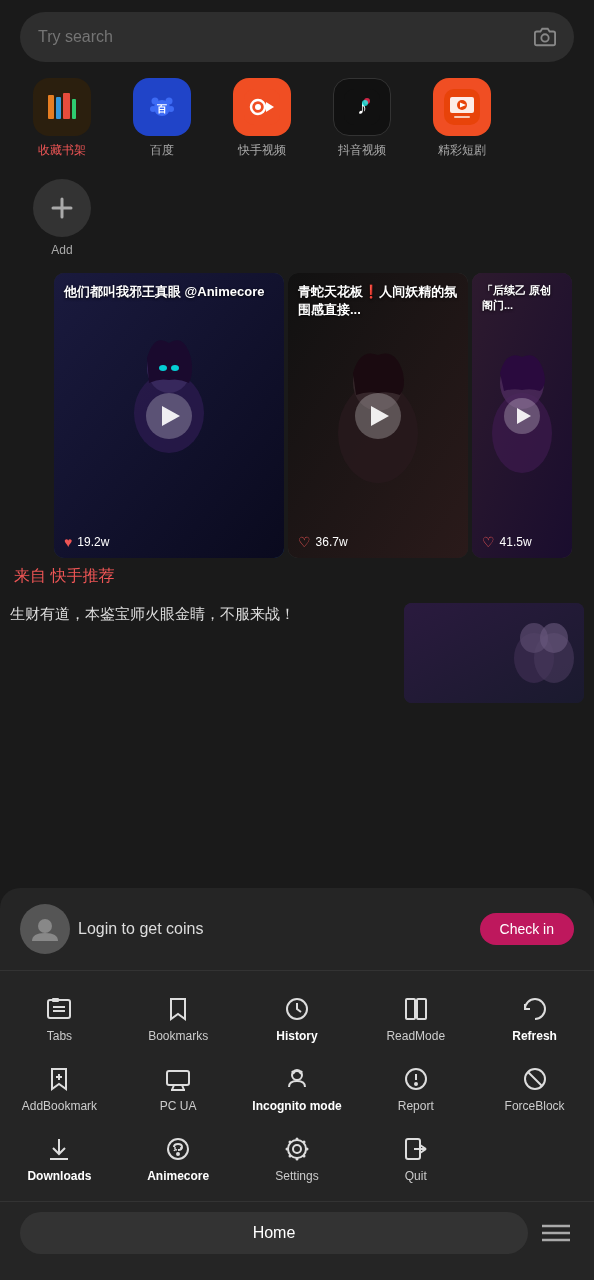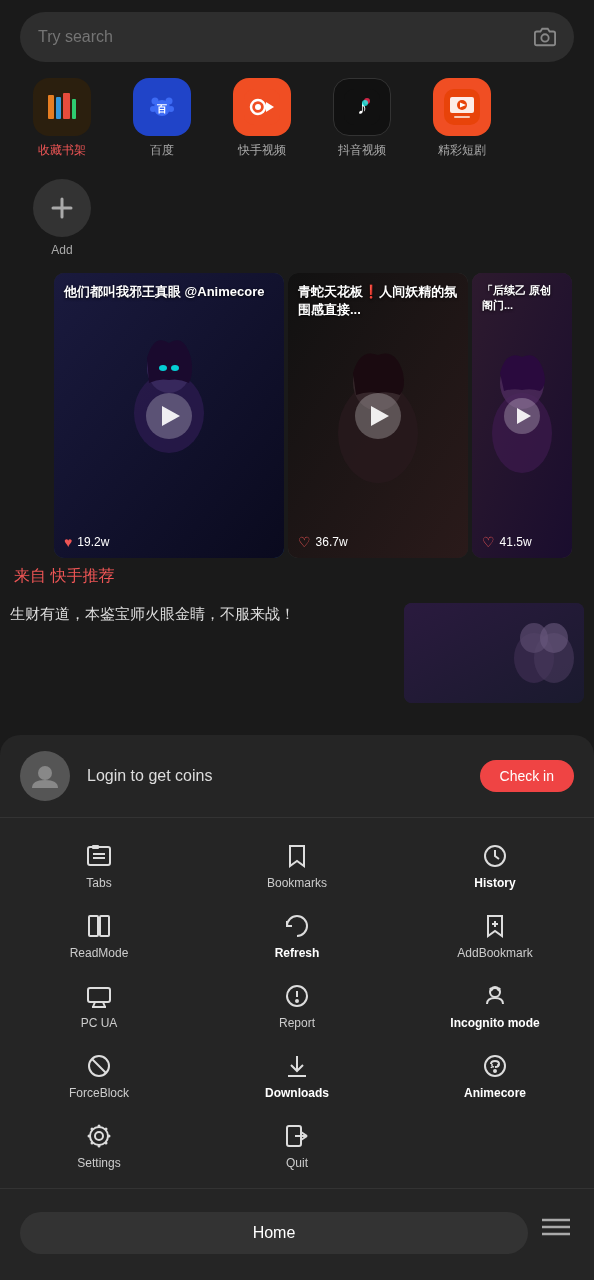--- a/index.html
+++ b/index.html
@@ -202,52 +202,52 @@
       background: #252525;
       border-radius: 20px 20px 0 0;
       padding-bottom: 10px;
     }
 
     
     .login-row {
       display: flex;
       align-items: center;
       padding: 16px 20px;
-      gap: 17px;
+      gap: 8px;
       border-bottom: 1px solid #333;
     }
     .avatar-circle {
       width: 50px;
       height: 50px;
       border-radius: 50%;
       background: #555;
       display: flex;
       align-items: center;
       justify-content: center;
       flex-shrink: 0;
     }
     .login-text {
       flex: 1;
       font-size: 16px;
       color: #ddd;
     }
     .checkin-btn {
-      background: #ef4444;
+      background: #be185d;
       color: #fff;
       border: none;
       border-radius: 20px;
       padding: 8px 20px;
       font-size: 14px;
       cursor: pointer;
     }
 
     
     .menu-grid {
       display: grid;
-      grid-template-columns: repeat(3, 1fr);
+      grid-template-columns: repeat(5, 1fr);
       padding: 10px 0;
     }
     .menu-item {
       display: flex;
       flex-direction: column;
       align-items: center;
       padding: 14px 4px 8px;
       cursor: pointer;
       gap: 6px;
     }
@@ -273,21 +273,20 @@
     }
     .home-btn {
       flex: 1;
       background: #333;
       border-radius: 25px;
       padding: 12px;
       text-align: center;
       font-size: 16px;
       color: #fff;
       cursor: pointer;
-      margin-top: 13px;
     }
     .menu-lines {
       font-size: 24px;
       color: #aaa;
       cursor: pointer;
       padding: 0 4px;
     }
 
     
     svg { display: block; }
@@ -575,39 +574,39 @@
           <line x1="18" y1="20" x2="20" y2="25"></line>
           <line x1="7" y1="25" x2="21" y2="25"></line>
         </svg>
       </span>
       <span class="menu-item-label">PC UA</span>
     </div>
 
     <div class="menu-item">
       <span class="menu-item-icon">
         <svg width="28" height="28" viewBox="0 0 28 28" fill="none" stroke="#ddd" stroke-width="2">
-          <circle cx="14" cy="14" r="10"></circle>
-          <line x1="14" y1="9" x2="14" y2="15"></line>
-          <circle cx="14" cy="19" r="1" fill="#ddd"></circle>
-        </svg>
-      </span>
-      <span class="menu-item-label">Report</span>
-    </div>
-
-    <div class="menu-item">
-      <span class="menu-item-icon">
-        <svg width="28" height="28" viewBox="0 0 28 28" fill="none" stroke="#ddd" stroke-width="2">
           <circle cx="14" cy="10" r="5"></circle>
           <path d="M6 22 Q6 16 14 16 Q22 16 22 22"></path>
           <path d="M11 8 Q11 6 14 6 Q17 6 17 8"></path>
           <line x1="9" y1="6" x2="11" y2="9"></line>
           <line x1="19" y1="6" x2="17" y2="9"></line>
         </svg>
       </span>
       <span class="menu-item-label active">Incognito mode</span>
+    </div>
+
+    <div class="menu-item">
+      <span class="menu-item-icon">
+        <svg width="28" height="28" viewBox="0 0 28 28" fill="none" stroke="#ddd" stroke-width="2">
+          <circle cx="14" cy="14" r="10"></circle>
+          <line x1="14" y1="9" x2="14" y2="15"></line>
+          <circle cx="14" cy="19" r="1" fill="#ddd"></circle>
+        </svg>
+      </span>
+      <span class="menu-item-label">Report</span>
     </div>
 
     <div class="menu-item">
       <span class="menu-item-icon">
         <svg width="28" height="28" viewBox="0 0 28 28" fill="none" stroke="#ddd" stroke-width="2">
           <circle cx="14" cy="14" r="10"></circle>
           <line x1="7" y1="7" x2="21" y2="21"></line>
         </svg>
       </span>
       <span class="menu-item-label">ForceBlock</span>

